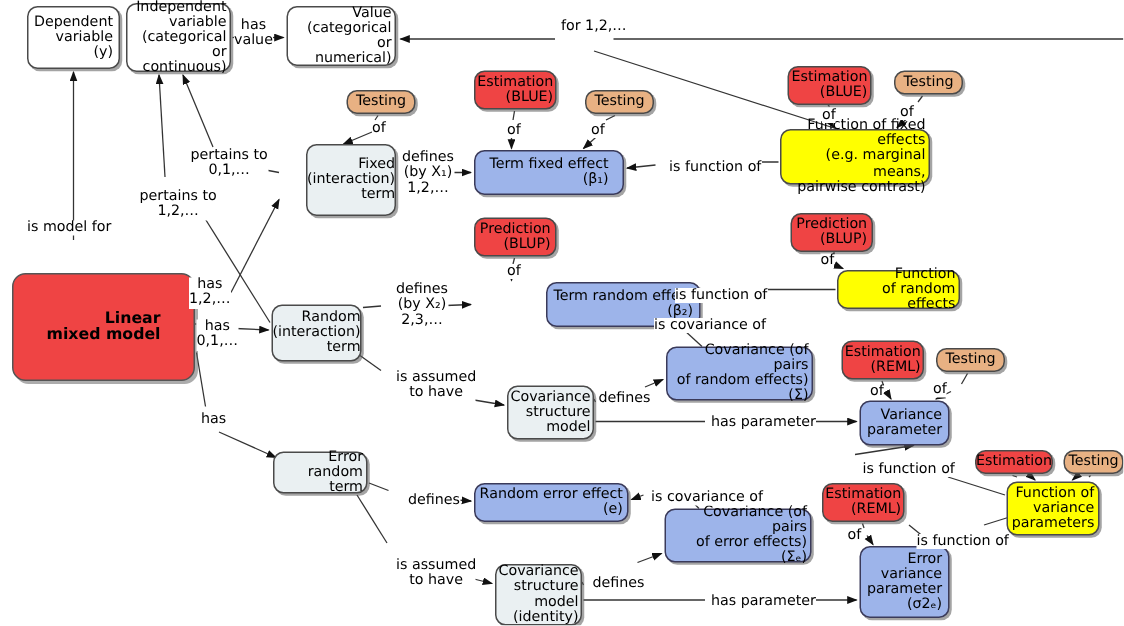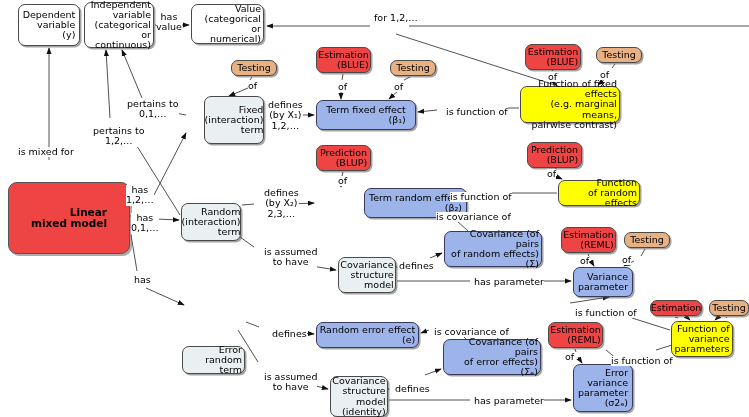--- a/index.html
+++ b/index.html
@@ -212,21 +212,21 @@
       </div>
       <div class="node n-green" style="left: 650px; top: 300px; width: 52px; height: 16px;">
         <span>Estimation</span>
       </div>
       <div class="node n-orange" style="left: 709px; top: 300px; width: 40px; height: 16px;">
         <span>Testing</span>
       </div>
       <div class="node n-yellow" style="left: 671px; top: 321px; width: 62px; height: 36px;">
         <span>Function of<br>variance<br>parameters</span>
       </div>
-      <div class="node n-grey" style="left: 182px; top: 301px; width: 63px; height: 28px; margin-top: 45px;">
+      <div class="node n-grey" style="left: 182px; top: 301px; width: 63px; height: 28px;">
         <span>Error random<br>term</span>
       </div>
       <div class="node n-blue" style="left: 316px; top: 322px; width: 103px; height: 26px;">
         <span>Random error effect<br>(e)</span>
       </div>
       <div class="node n-green" style="left: 548px; top: 322px; width: 55px; height: 26px;">
         <span>Estimation<br>(REML)</span>
       </div>
       <div class="node n-blue" style="left: 443px; top: 339px; width: 98px; height: 36px;">
         <span>Covariance (of pairs<br>of error effects)<br>(Σₑ)</span>
@@ -243,21 +243,21 @@
       <div class="elabel" style="left: 374px; top: 13px;">for 1,2,…</div>
       <div class="elabel" style="left: 248px; top: 81px;">of</div>
       <div class="elabel" style="left: 338px; top: 82px;">of</div>
       <div class="elabel" style="left: 394px; top: 82px;">of</div>
       <div class="elabel" style="left: 548px; top: 72px;">of</div>
       <div class="elabel" style="left: 600px; top: 70px;">of</div>
       <div class="elabel" style="left: 127px; top: 99px;">pertains to<br>0,1,…</div>
       <div class="elabel" style="left: 268px; top: 100px;">defines<br>(by X₁)<br>1,2,…</div>
       <div class="elabel" style="left: 446px; top: 107px;">is function of</div>
       <div class="elabel" style="left: 93px; top: 126px;">pertains to<br>1,2,…</div>
-      <div class="elabel" style="left: 18px; top: 147px;">is mixed for</div>
+      <div class="elabel" style="left: 18px; top: 147px;">is model for</div>
       <div class="elabel" style="left: 338px; top: 176px;">of</div>
       <div class="elabel" style="left: 547px; top: 169px;">of</div>
       <div class="elabel" style="left: 126px; top: 185px;">has<br>1,2,…</div>
       <div class="elabel" style="left: 264px; top: 188px;">defines<br>(by X₂)<br>2,3,…</div>
       <div class="elabel" style="left: 450px; top: 192px;">is function of</div>
       <div class="elabel" style="left: 131px; top: 213px;">has<br>0,1,…</div>
       <div class="elabel" style="left: 436px; top: 212px;">is covariance of</div>
       <div class="elabel" style="left: 580px; top: 256px;">of</div>
       <div class="elabel" style="left: 622px; top: 255px;">of</div>
       <div class="elabel" style="left: 134px; top: 275px;">has</div>

